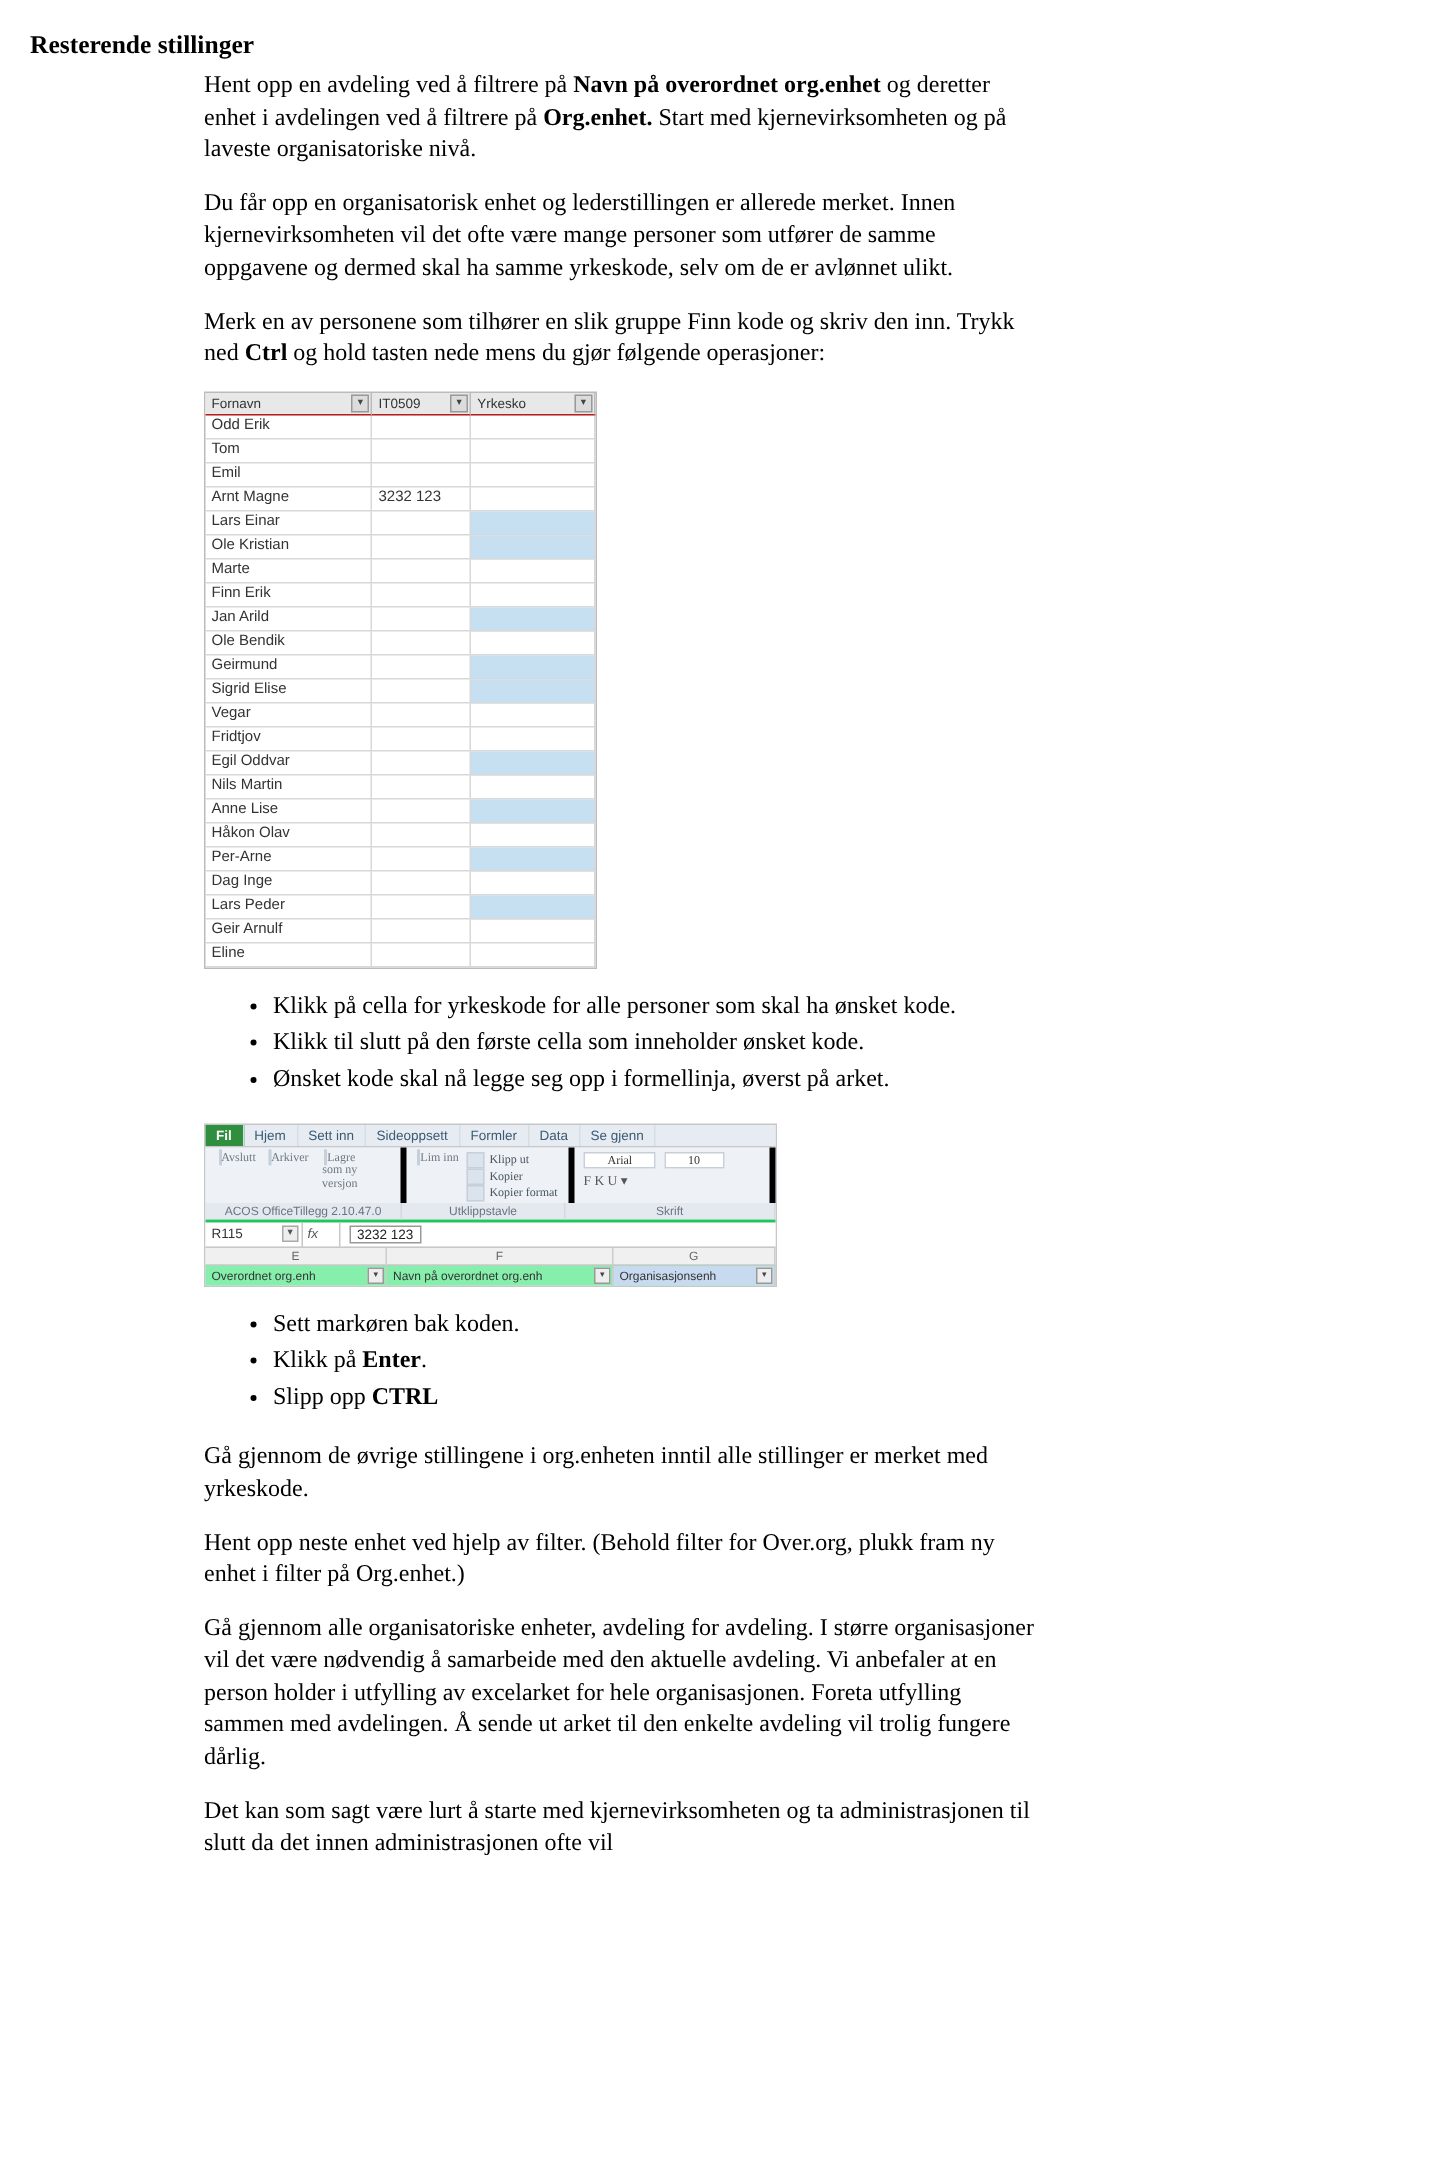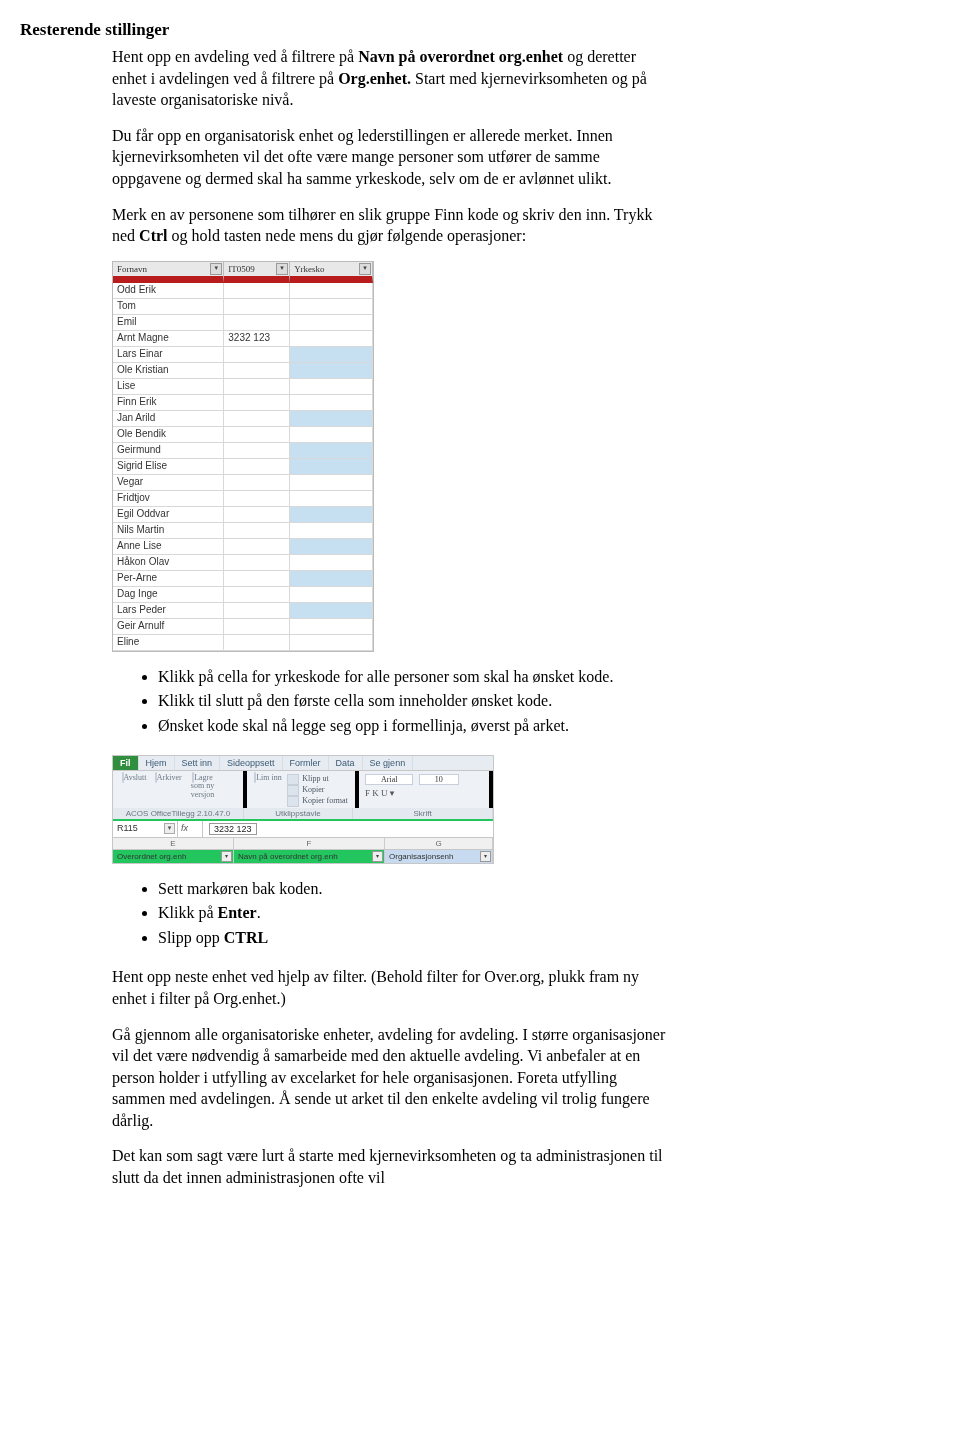--- a/index.html
+++ b/index.html
@@ -13,21 +13,21 @@
   }
   .page {
     padding: 20px 60px 40px 20px;
   }
   .heading {
     font-weight: bold;
     font-size: 17px;
     margin-bottom: 6px;
   }
   .content-col {
-    margin-left: 92px;
+    margin-left: 116px;
     width: 560px;
   }
   p {
     margin: 0 0 14px 0;
     line-height: 1.35;
   }
   .b { font-weight: bold; }
   ul.bullets {
     margin: 4px 0 18px 0;
     padding-left: 46px;
@@ -45,26 +45,25 @@
     font-size: 10px;
     margin: 2px 0 14px 0;
     background: #fff;
   }
   .sheet-hdr {
     display: flex;
     background: #e8e8e8;
   }
   .sheet-hdr .col {
     border-right: 1px solid #bbb;
-    border-bottom: 7px solid #b91c1c;
+    border-bottom: 1px solid #b91c1c;
     padding: 2px 4px;
     position: relative;
     color: #333;
     font-size: 9px;
-    font-family: Liberation Serif, serif;
   }
   .sheet-hdr .col .dd {
     position: absolute;
     right: 1px;
     top: 1px;
     width: 10px;
     height: 10px;
     background: #dcdcdc;
     border: 1px solid #999;
     font-size: 7px;
@@ -217,21 +216,21 @@
   .hdrcols div {
     border-right: 1px solid #ccc;
     padding: 1px 0;
     text-align: center;
   }
   .hdrcols .cE { width: 120px; }
   .hdrcols .cF { width: 150px; }
   .hdrcols .cG { flex: 1; }
   .filterrow {
     display: flex;
-    background: #22c55e;
+    background: #86efac;
     border-top: 1px solid #c7c7c7;
     font-size: 8px;
     color: #333;
   }
   .filterrow div {
     border-right: 1px solid #ccc;
     padding: 2px 4px;
     position: relative;
     white-space: nowrap;
     overflow: hidden;
@@ -320,21 +319,21 @@
             <div class="cell c-p">Lars Einar</div>
             <div class="cell c-q"></div>
             <div class="cell c-r sel"></div>
           </div>
           <div class="row">
             <div class="cell c-p">Ole Kristian</div>
             <div class="cell c-q"></div>
             <div class="cell c-r sel"></div>
           </div>
           <div class="row">
-            <div class="cell c-p">Lise</div>
+            <div class="cell c-p">Marte</div>
             <div class="cell c-q"></div>
             <div class="cell c-r"></div>
           </div>
           <div class="row">
             <div class="cell c-p">Finn Erik</div>
             <div class="cell c-q"></div>
             <div class="cell c-r"></div>
           </div>
           <div class="row">
             <div class="cell c-p">Jan Arild</div>
@@ -480,18 +479,19 @@
     <ul class="bullets">
       <li>Sett markøren bak koden.</li>
       <li>
         <span>Klikk på </span><span class="b">Enter</span><span>.</span>
       </li>
       <li>
         <span>Slipp opp </span><span class="b">CTRL</span>
       </li>
     </ul>
 
+    <p>Gå gjennom de øvrige stillingene i org.enheten inntil alle stillinger er merket med yrkeskode.</p>
     <p>Hent opp neste enhet ved hjelp av filter. (Behold filter for Over.org, plukk fram ny enhet i filter på Org.enhet.)</p>
     <p>Gå gjennom alle organisatoriske enheter, avdeling for avdeling. I større organisasjoner vil det være nødvendig å samarbeide med den aktuelle avdeling. Vi anbefaler at en person holder i utfylling av excelarket for hele organisasjonen. Foreta utfylling sammen med avdelingen. Å sende ut arket til den enkelte avdeling vil trolig fungere dårlig.</p>
     <p>Det kan som sagt være lurt å starte med kjernevirksomheten og ta administrasjonen til slutt da det innen administrasjonen ofte vil</p>
 
   </div>
 </div>
 
 </body></html>

